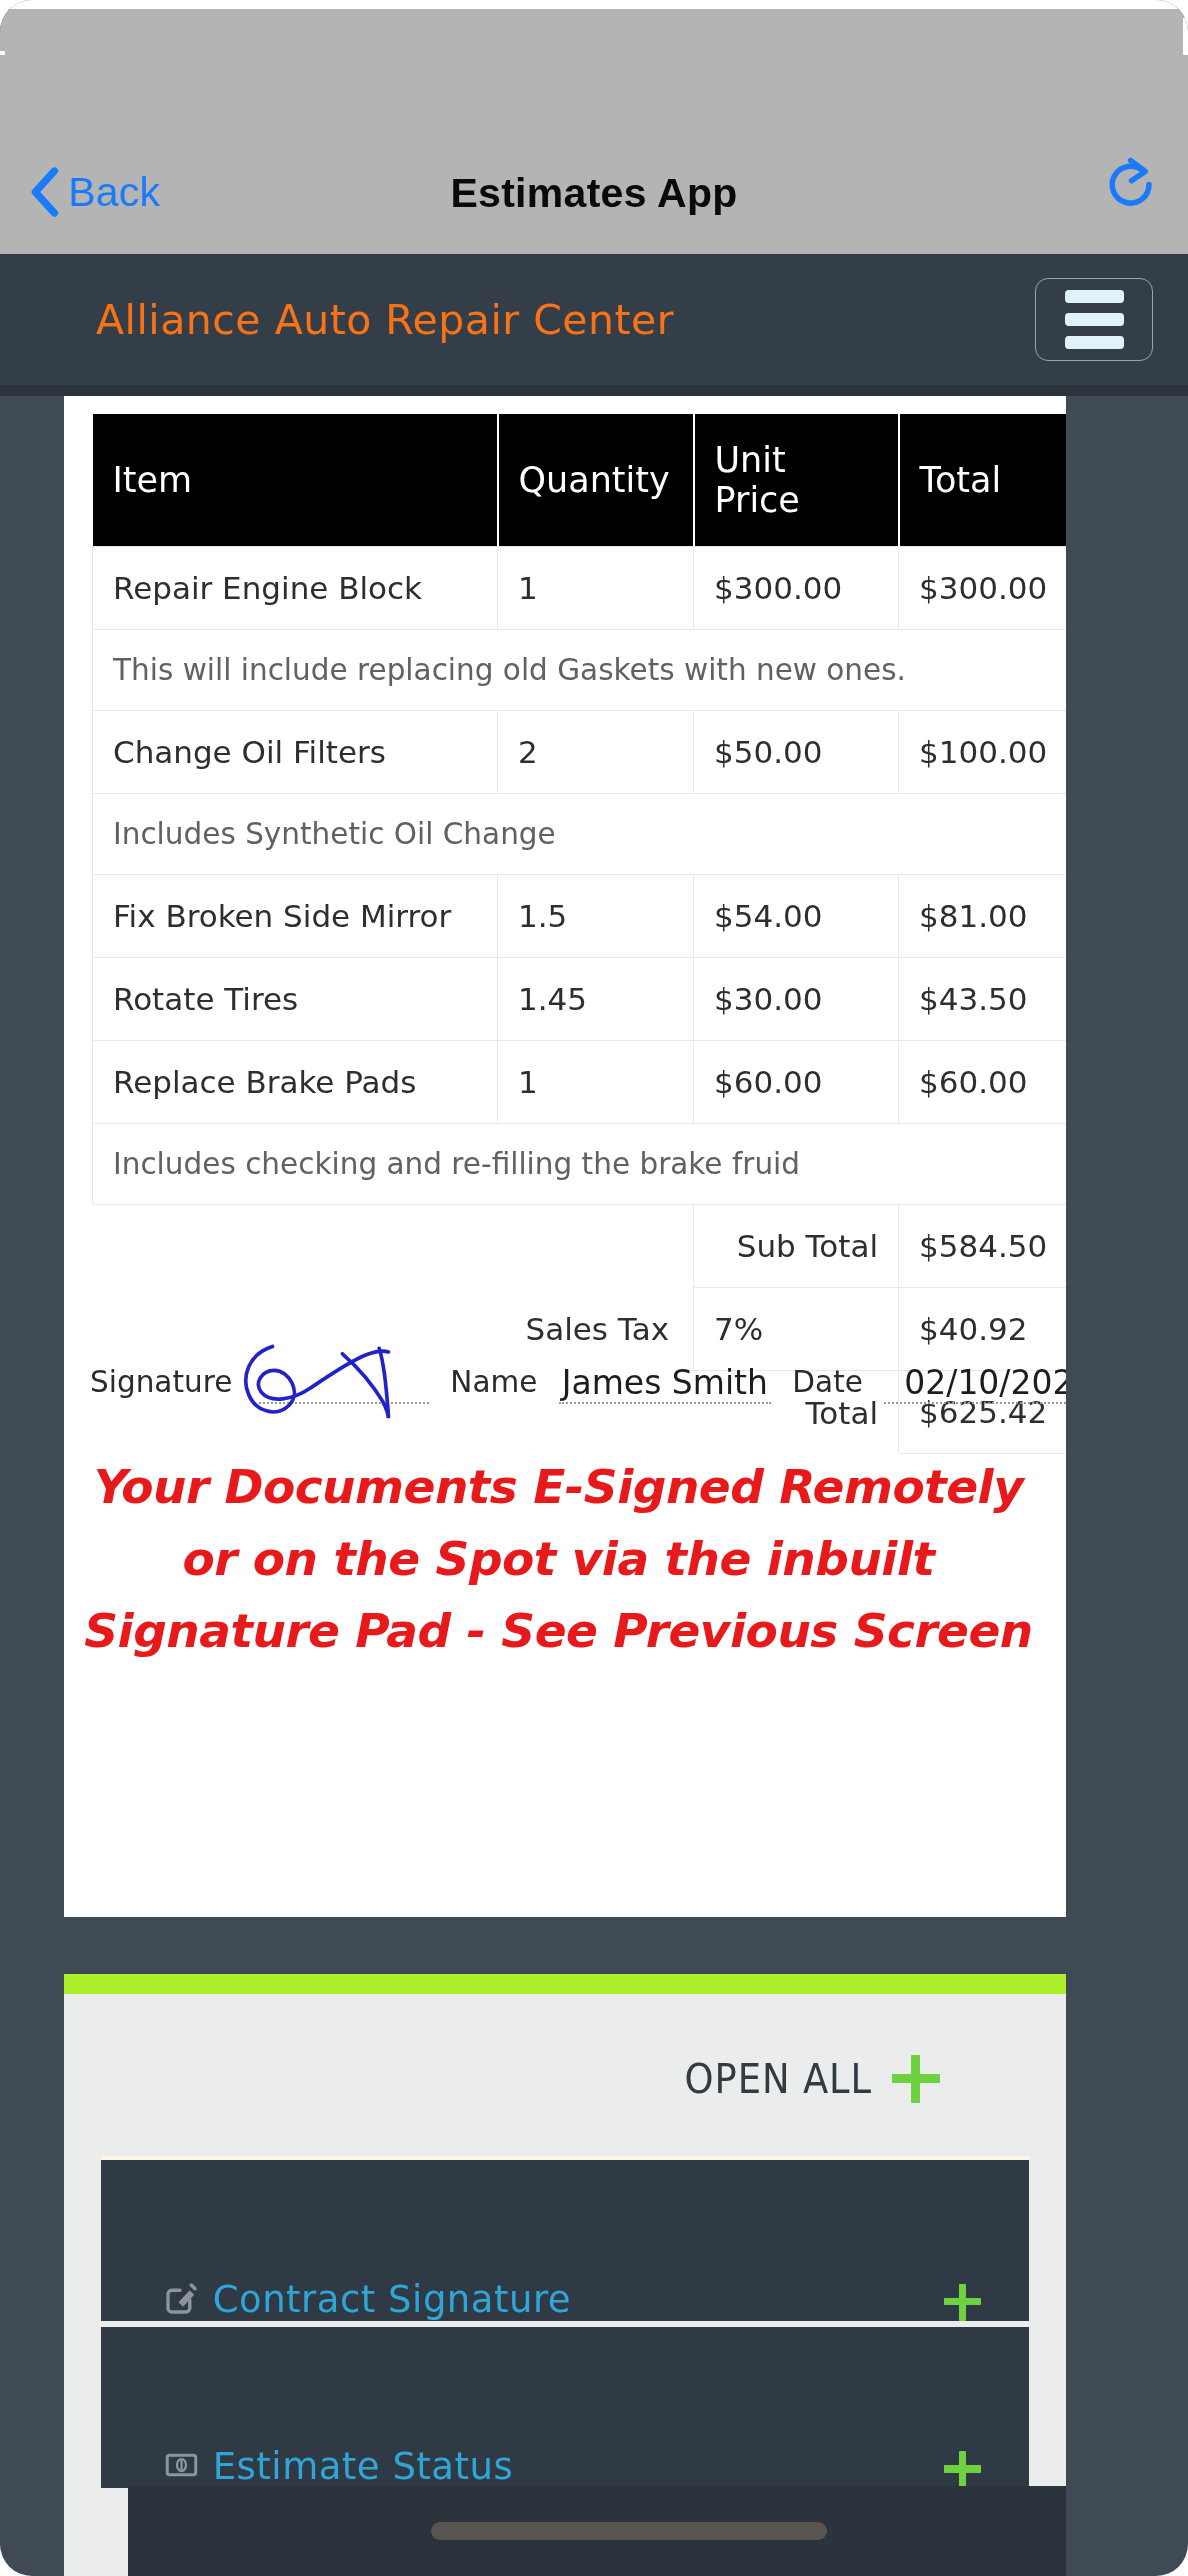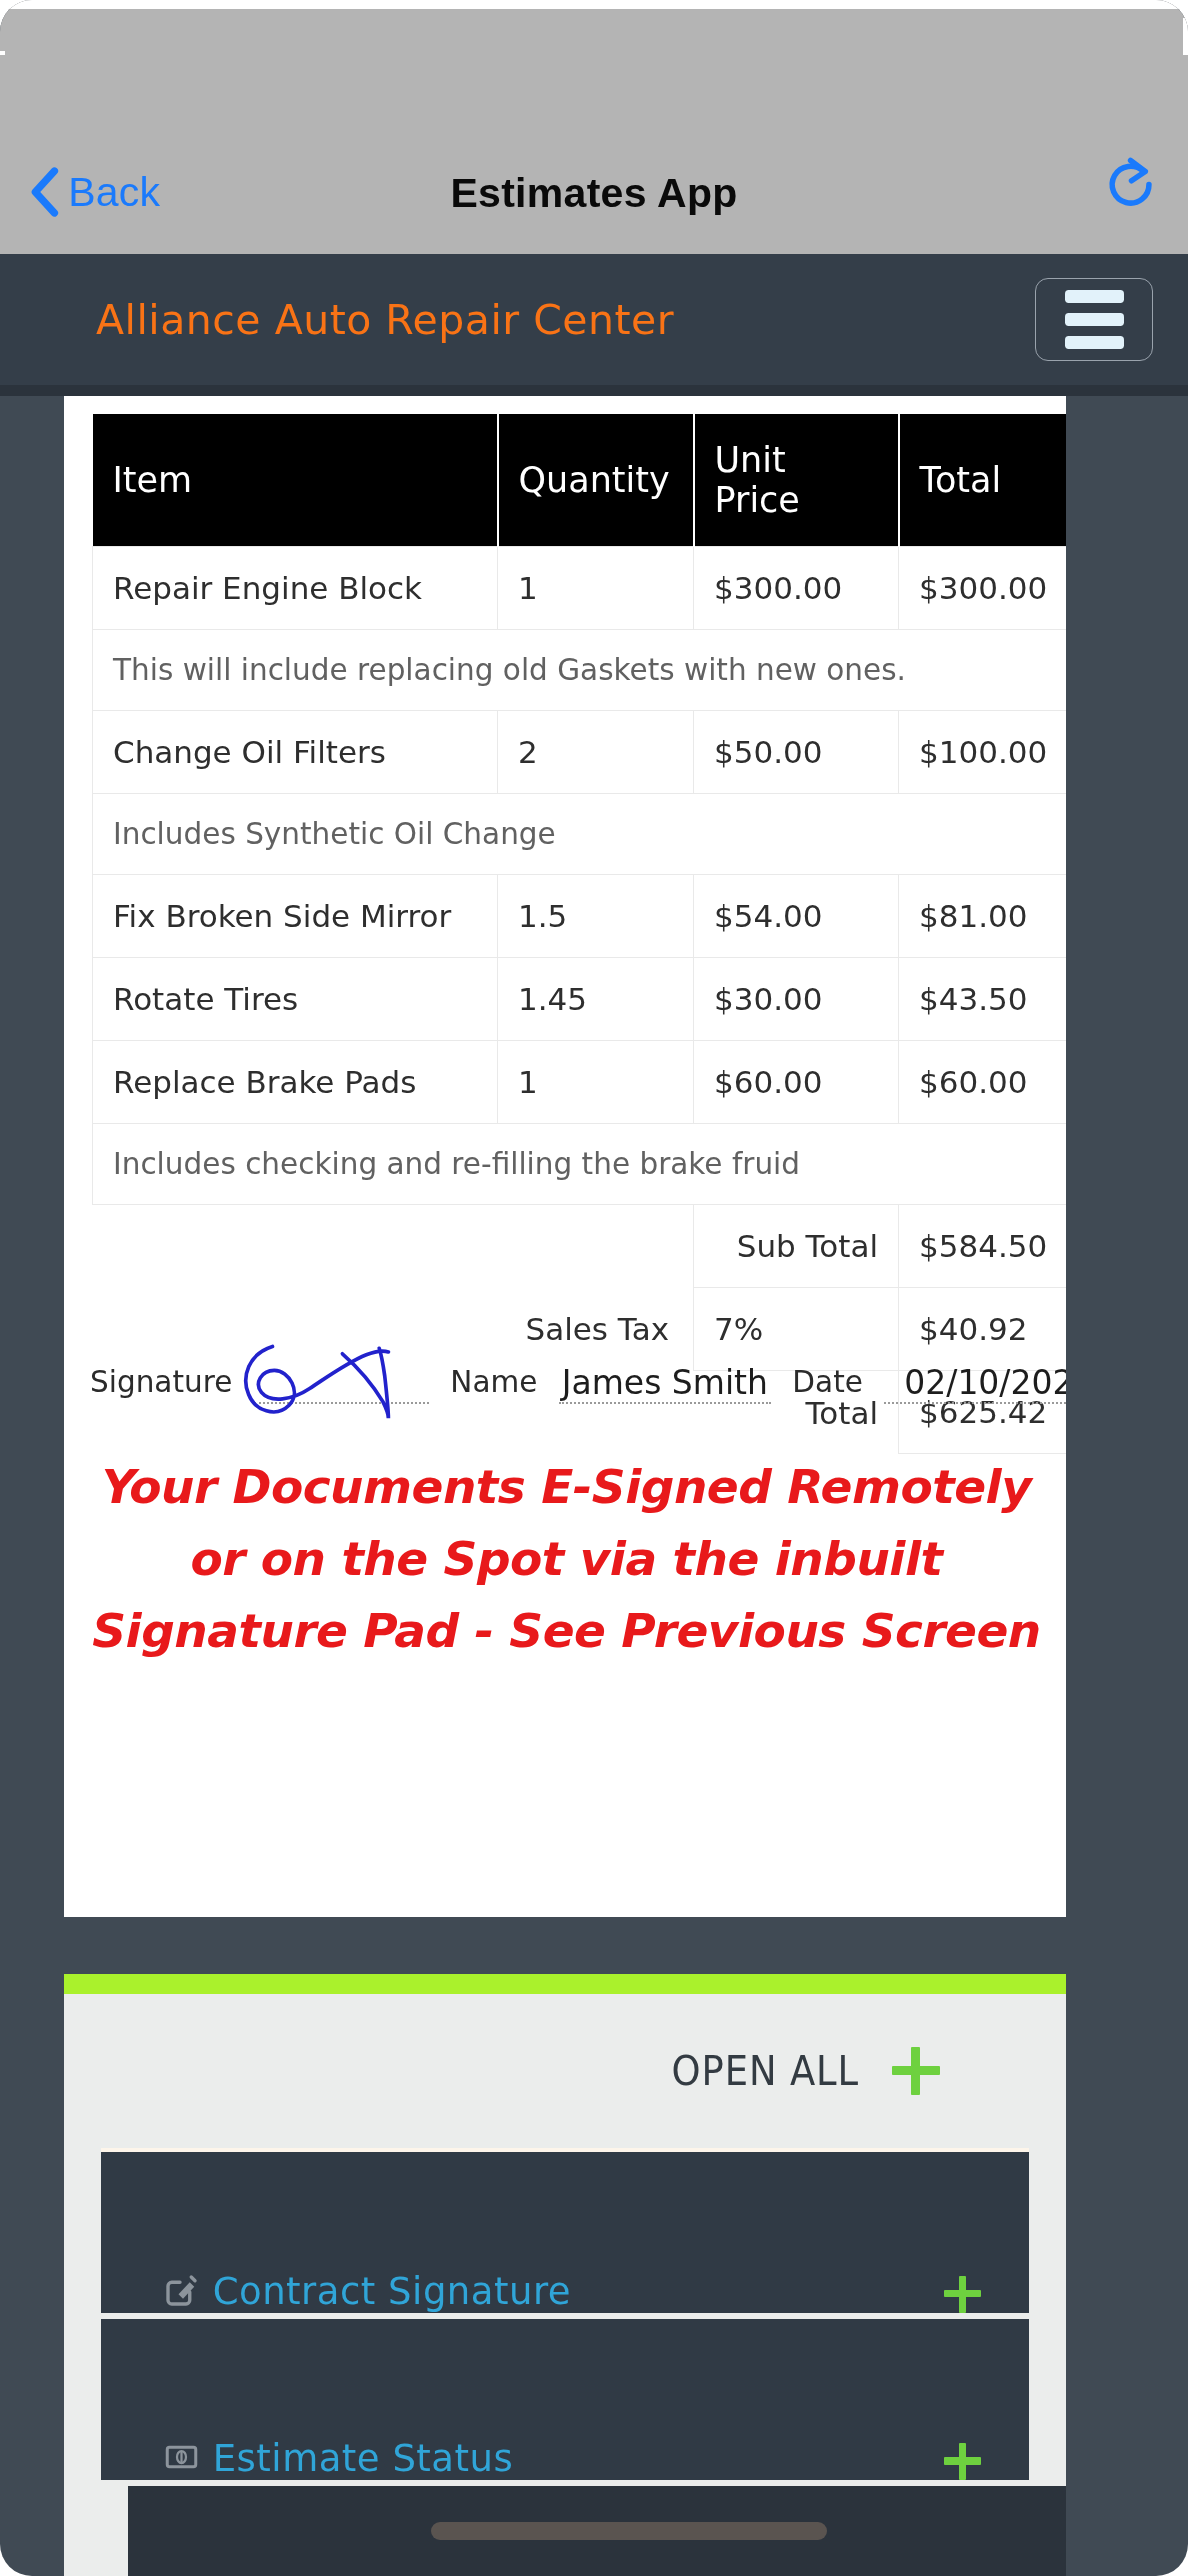--- a/index.html
+++ b/index.html
@@ -245,21 +245,21 @@
   .sig-scribble {
     position: absolute;
     left: -22px;
     bottom: -28px;
     pointer-events: none;
   }
 
   
   .promo {
     position: absolute;
-    left: 28px;
+    left: 20px;
     top: 1055px;
     width: 949px;
     text-align: center;
     color: #e8191b;
     font-family: "DejaVu Sans", sans-serif;
     font-style: italic;
     font-weight: bold;
     font-size: 47px;
     line-height: 72px;
     letter-spacing: -0.5px;
@@ -280,22 +280,23 @@
     height: 20px;
     background: #aaf12c;
     width: 100%;
   }
   .open-all-row {
     height: 154px;
     display: flex;
     align-items: center;
     justify-content: flex-end;
     padding-right: 126px;
-    gap: 33px;
+    gap: 20px;
     cursor: pointer;
+    margin-top: 8px;
   }
   .open-all-label {
     font-family: "DejaVu Sans Condensed", "DejaVu Sans", sans-serif;
     font-size: 41px;
     color: #333b42;
     letter-spacing: 0.9px;
   }
   .plus-glyph {
     position: relative;
     width: 37px;

